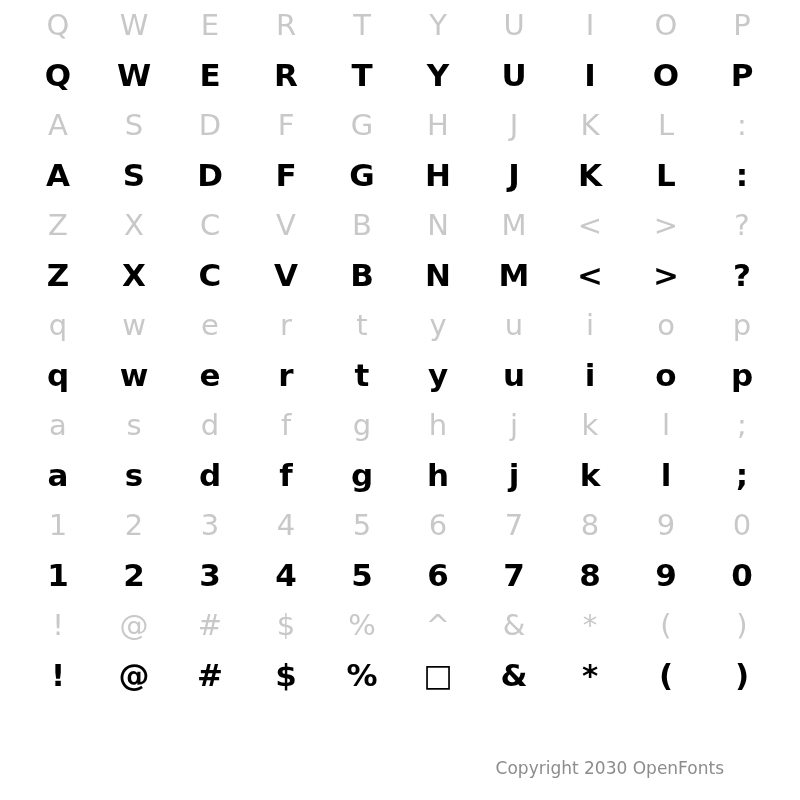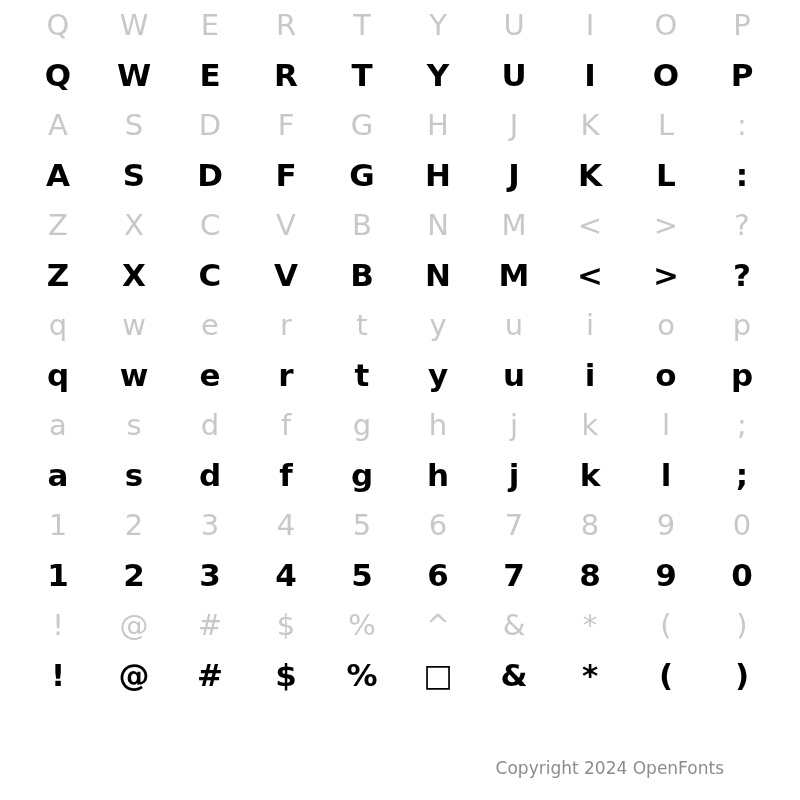--- a/index.html
+++ b/index.html
@@ -237,14 +237,14 @@
         <div class="cell">#</div>
         <div class="cell">$</div>
         <div class="cell">%</div>
         <div class="cell">□</div>
         <div class="cell">&amp;</div>
         <div class="cell">*</div>
         <div class="cell">(</div>
         <div class="cell">)</div>
       </div>
     </div>
-  <div class="footer">Copyright 2024 OpenFonts</div>
+  <div class="footer">Copyright 2030 OpenFonts</div>
 </div>
 
 </body></html>

